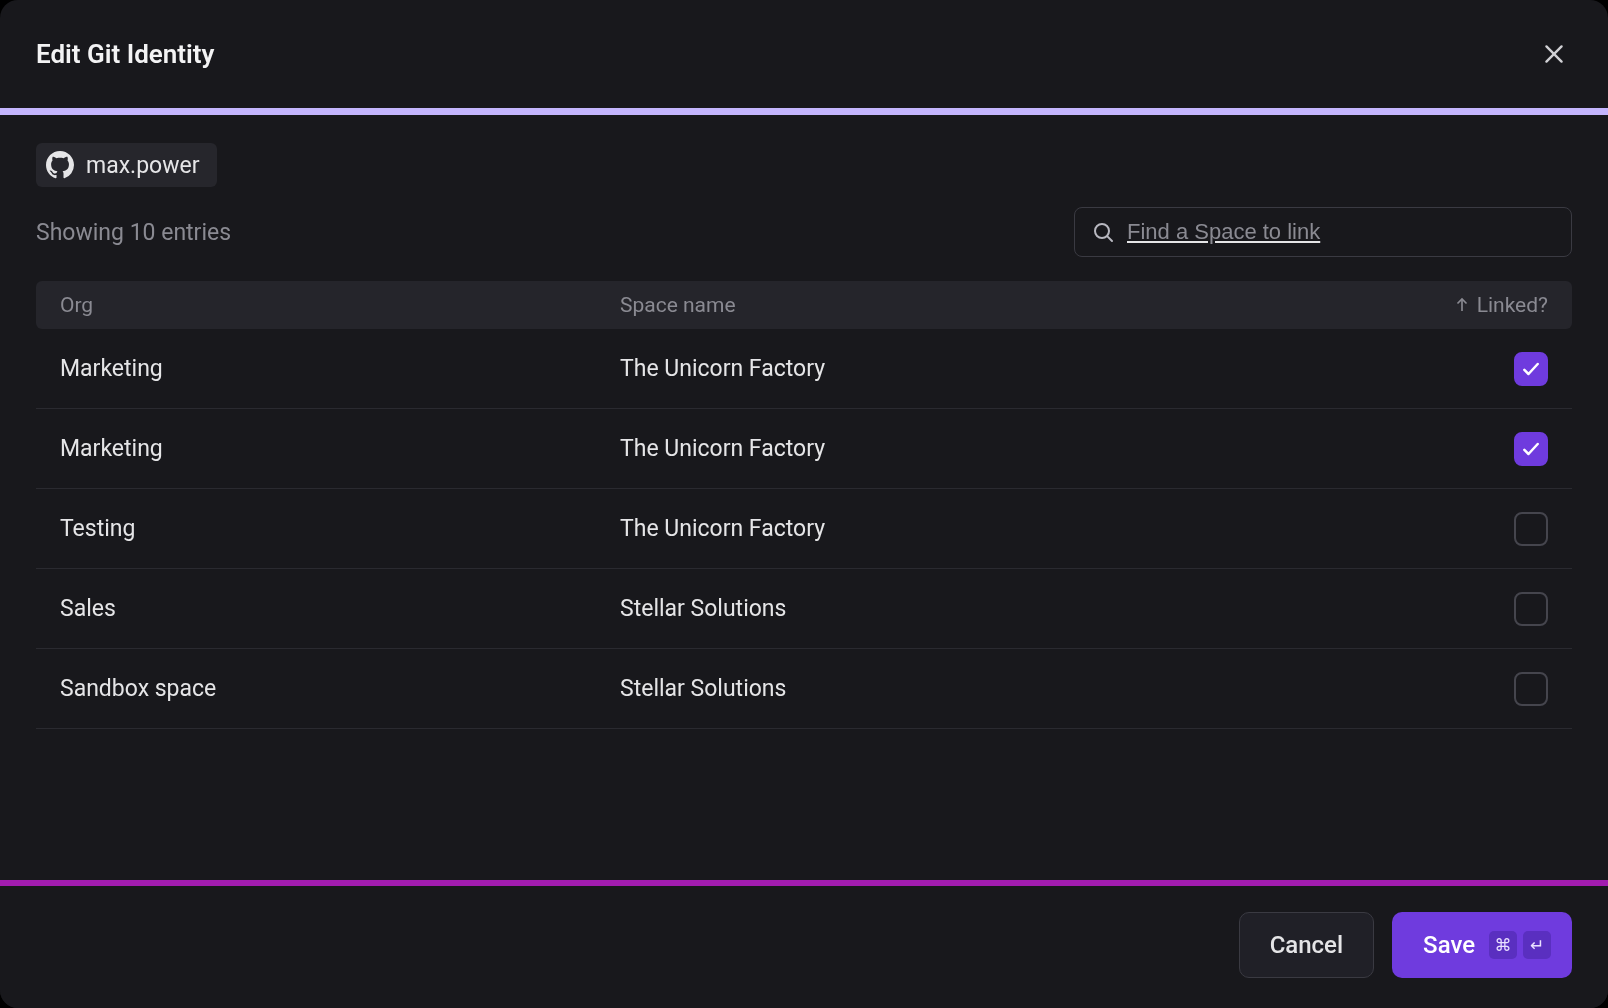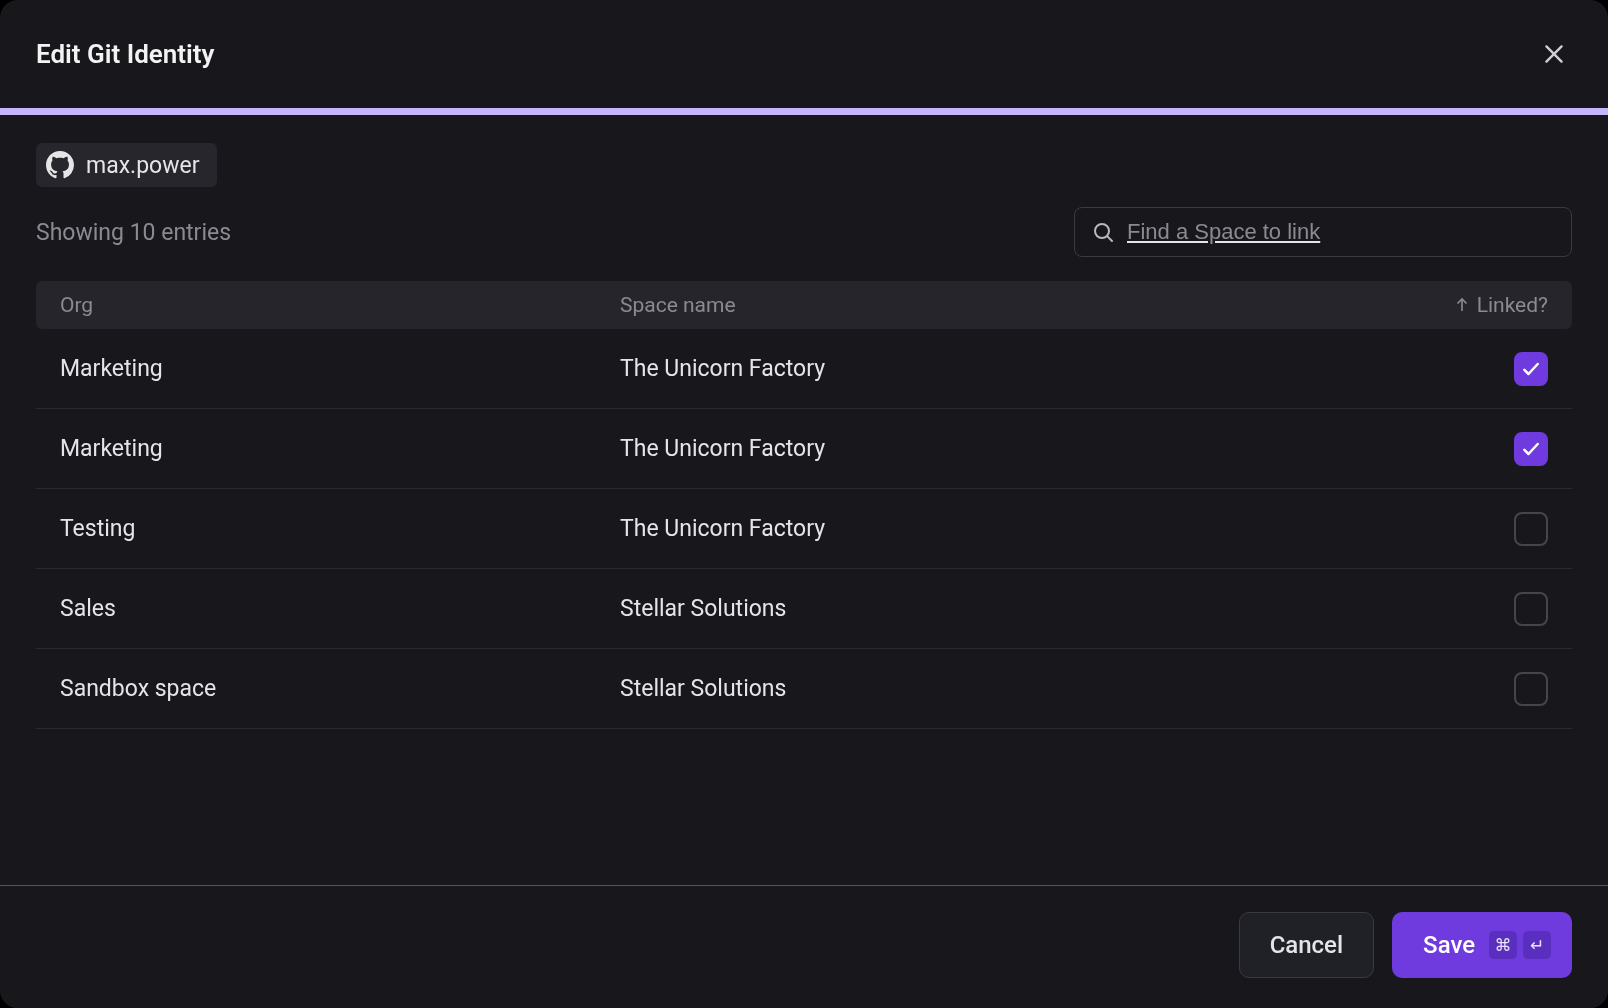--- a/index.html
+++ b/index.html
@@ -158,21 +158,21 @@
     border: 2px solid #6f3bde;
   }
   .cbox.checked svg { width:20px; height:20px; stroke:#fff; fill:none; stroke-width:3; }
 
   .modal-footer {
     display:flex;
     justify-content:flex-end;
     align-items:center;
     gap: 18px;
     padding: 26px 36px 30px 36px;
-    border-top: 1px solid #a21caf;
+    border-top: 6px solid #a21caf;
     background:#18181c;
   }
   .btn {
     height: 66px;
     display:flex; align-items:center; justify-content:center;
     padding: 0 30px;
     border-radius: 10px;
     font-size: 24px;
     font-weight: 500;
     cursor:pointer;

